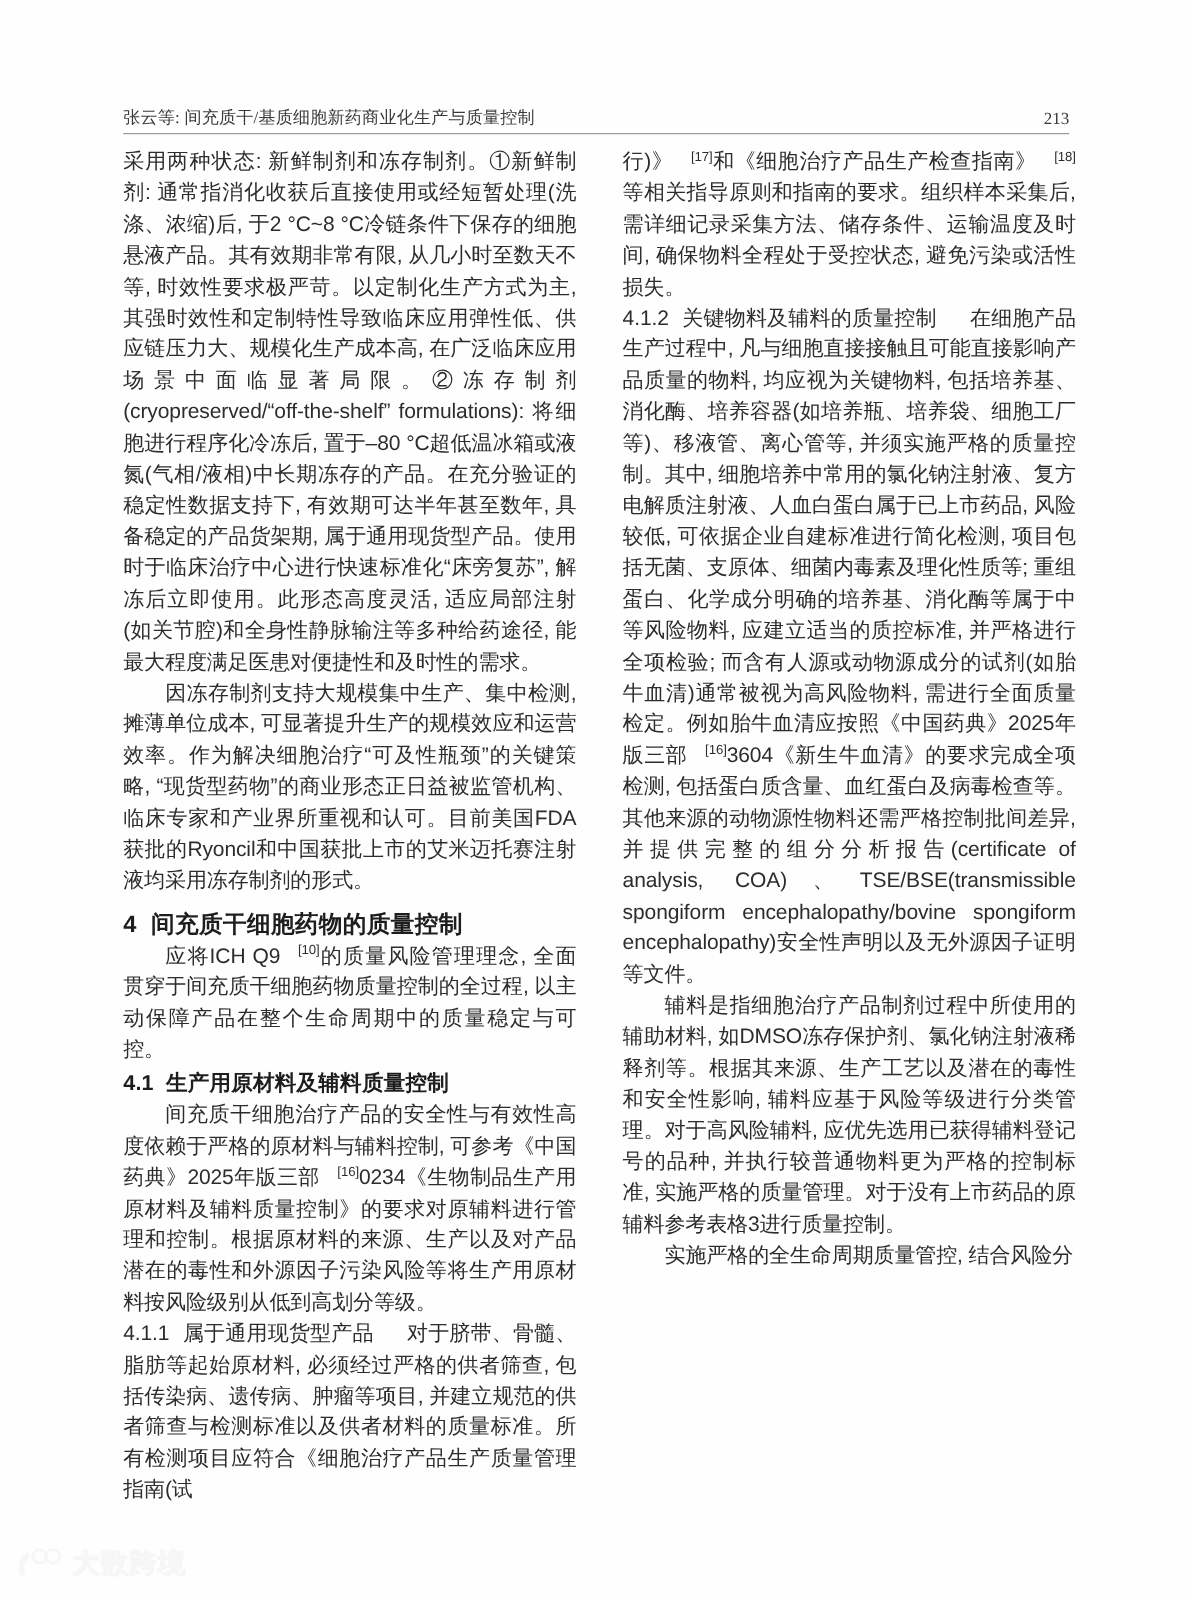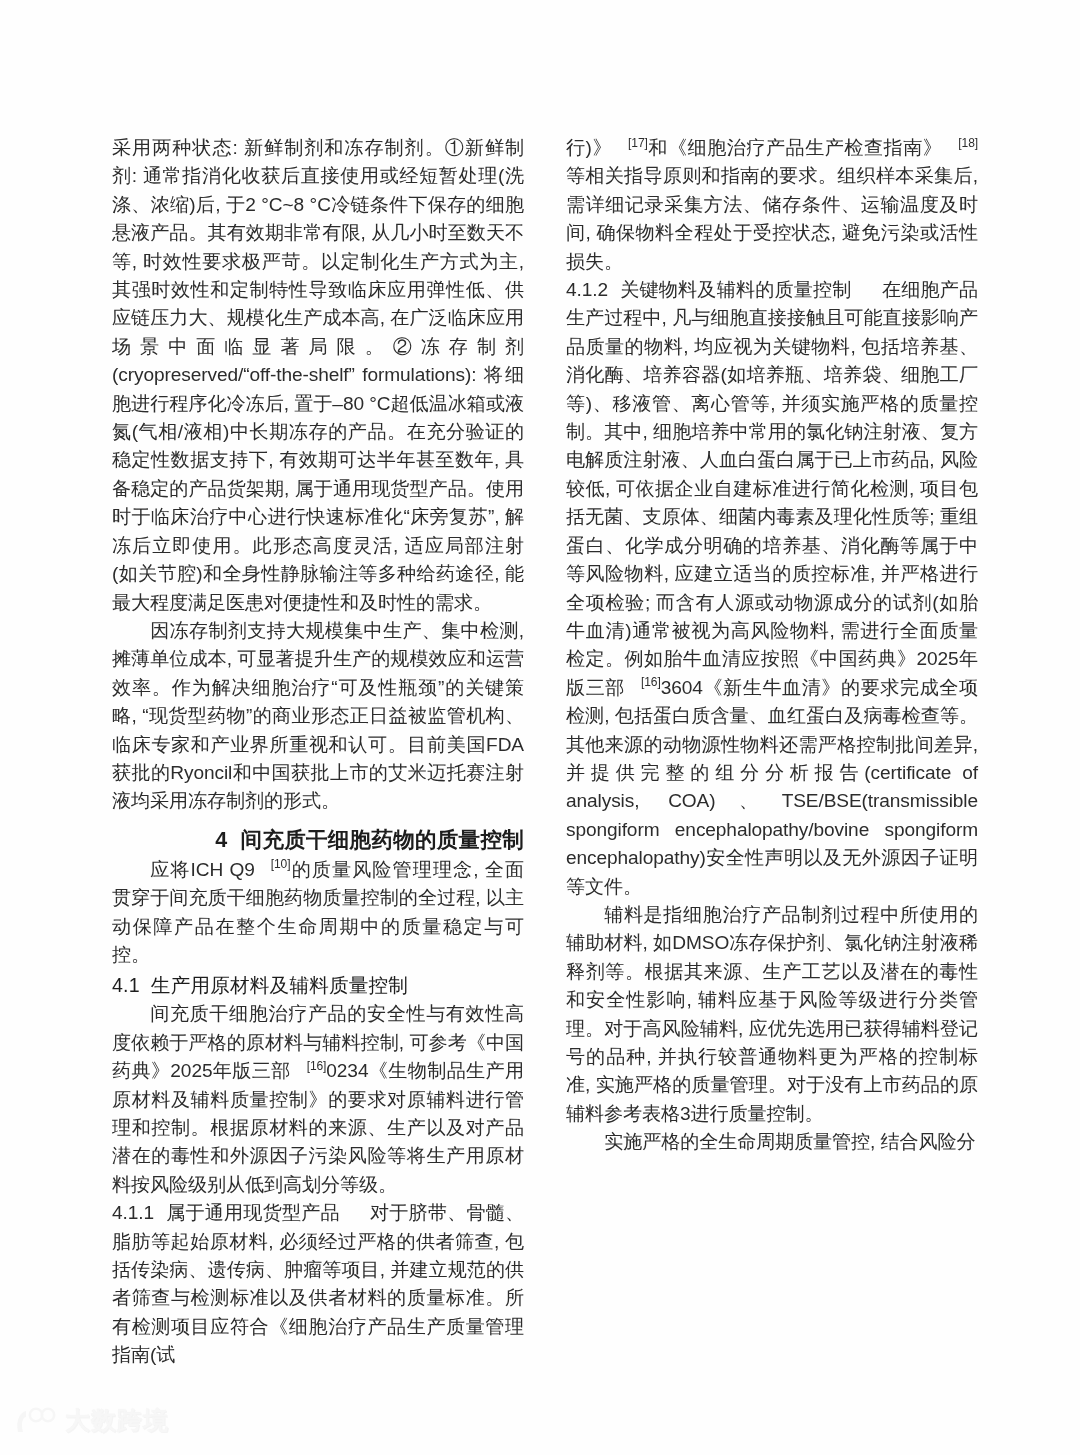--- a/index.html
+++ b/index.html
@@ -84,29 +84,28 @@
   }
 
   h2.sec-head {
     margin: 9px 0 1px 0;
     font-size: 21.5px;
     line-height: 30px;
     font-weight: bold;
     letter-spacing: 0.3px;
     font-family: "Liberation Sans", "DejaVu Sans", sans-serif;
     color: #1d1d1d;
-    text-align: right;
   }
   h2.sec-head .num { margin-right: 13px; }
 
   h3.sub-head {
     margin: 2px 0 0 0;
     font-size: 19.6px;
     line-height: 29px;
-    font-weight: normal;
+    font-weight: bold;
     letter-spacing: 0.2px;
     font-family: "Liberation Sans", "DejaVu Sans", sans-serif;
     color: #1d1d1d;
   }
   h3.sub-head .num { margin-right: 11px; }
 
   .runin .num { margin-right: 12px; }
   .runin .gap { display: inline-block; width: 30px; }
 
   sup.ref {
@@ -141,20 +140,24 @@
     text-shadow:
        0 0 1px #e6e6e6,
        1px 1px 0 #ededed;
   }
 </style>
 </head>
 <body>
 
 <div class="page">
 
+  <div class="running-head">
+    <span class="rh-title">张云等: 间充质干/基质细胞新药商业化生产与质量控制</span>
+    <span class="rh-page">213</span>
+  </div>
 
   <div class="columns">
 
     <div class="col">
 
       <p class="para noindent">采用两种状态: 新鲜制剂和冻存制剂。①新鲜制剂: 通常指消化收获后直接使用或经短暂处理(洗涤、浓缩)后, 于2 °C~8 °C冷链条件下保存的细胞悬液产品。其有效期非常有限, 从几小时至数天不等, 时效性要求极严苛。以定制化生产方式为主, 其强时效性和定制特性导致临床应用弹性低、供应链压力大、规模化生产成本高, 在广泛临床应用场景中面临显著局限。②冻存制剂(cryopreserved/“off-the-shelf” formulations): 将细胞进行程序化冷冻后, 置于–80 °C超低温冰箱或液氮(气相/液相)中长期冻存的产品。在充分验证的稳定性数据支持下, 有效期可达半年甚至数年, 具备稳定的产品货架期, 属于通用现货型产品。使用时于临床治疗中心进行快速标准化“床旁复苏”, 解冻后立即使用。此形态高度灵活, 适应局部注射(如关节腔)和全身性静脉输注等多种给药途径, 能最大程度满足医患对便捷性和及时性的需求。</p>
 
       <p class="para indent">因冻存制剂支持大规模集中生产、集中检测, 摊薄单位成本, 可显著提升生产的规模效应和运营效率。作为解决细胞治疗“可及性瓶颈”的关键策略, “现货型药物”的商业形态正日益被监管机构、临床专家和产业界所重视和认可。目前美国FDA获批的Ryoncil和中国获批上市的艾米迈托赛注射液均采用冻存制剂的形式。</p>
 
       <h2 class="sec-head">

